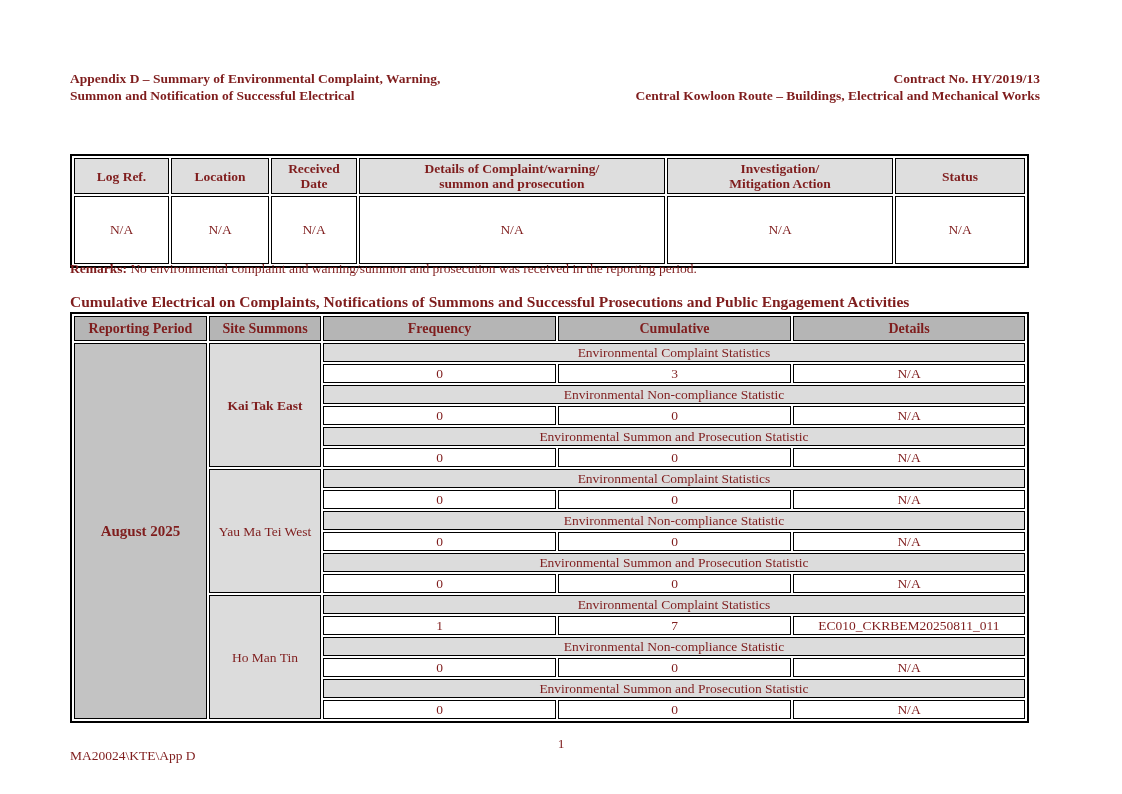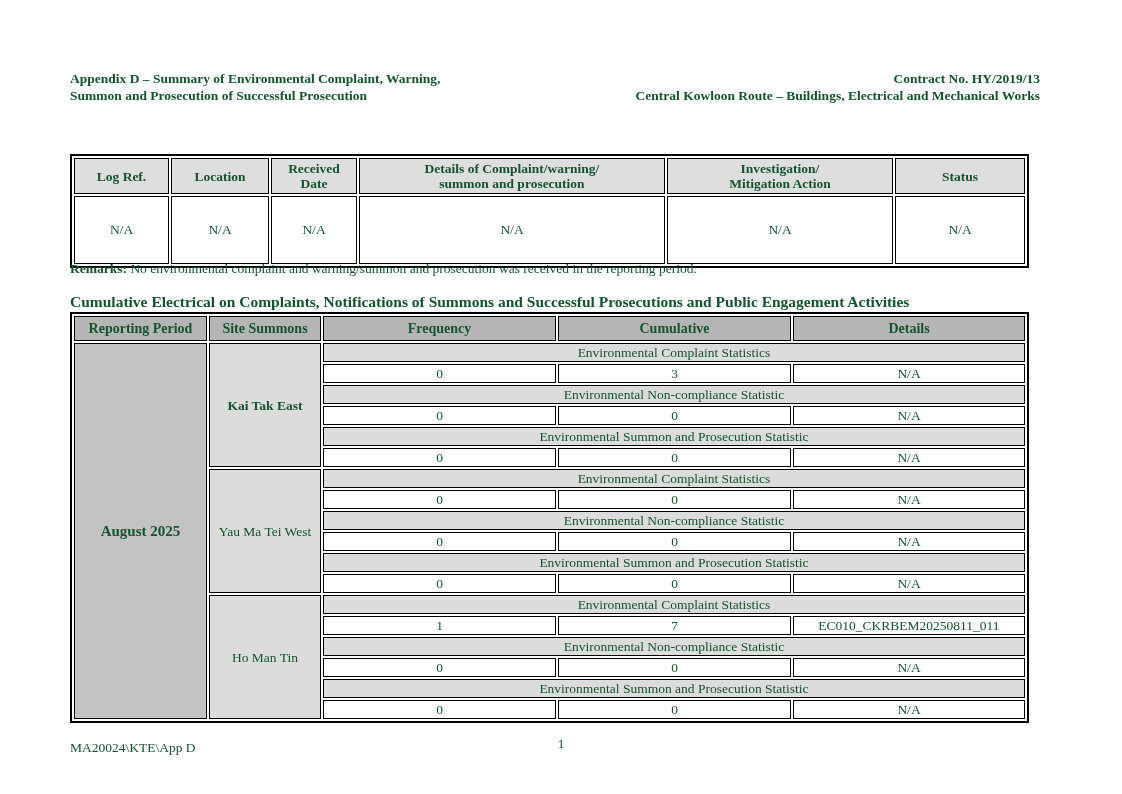--- a/index.html
+++ b/index.html
@@ -2,21 +2,21 @@
 <html><head>
 <meta charset="utf-8">
 <style>
   html, body { margin: 0; padding: 0; background: #ffffff; }
   .page {
     position: relative;
     width: 1122px;
     height: 794px;
     background: #ffffff;
     font-family: "Liberation Serif", serif;
-    color: #14532d;
+    color: #7f1d1d;
     overflow: hidden;
   }
 
   
   .doc-header {
     position: absolute;
     top: 71px;
     left: 70px;
     width: 970px;
     display: flex;
@@ -98,39 +98,39 @@
   .footer {
     position: absolute;
     top: 736px;
     left: 0;
     width: 1122px;
     font-size: 13.5px;
   }
   .footer .doc-ref {
     position: absolute;
     left: 70px;
-    top: 4px;
+    top: 12px;
   }
   .footer .page-num {
     position: absolute;
     left: 0;
     width: 1122px;
     text-align: center;
     top: 0;
   }
 </style>
 </head>
 <body>
 
 <div class="page">
 
   <div class="doc-header">
     <div class="left">
       <div>Appendix D – Summary of Environmental Complaint, Warning,</div>
-      <div>Summon and Prosecution of Successful Prosecution</div>
+      <div>Summon and Notification of Successful Electrical</div>
     </div>
     <div class="right">
       <div>Contract No. HY/2019/13</div>
       <div>Central Kowloon Route – Buildings, Electrical and Mechanical Works</div>
     </div>
   </div>
 
   <div class="section-title" id="title-complaint-log">Complaint Log on Reporting Month (August 2025)</div>
 
   <table id="complaint-log-table">

